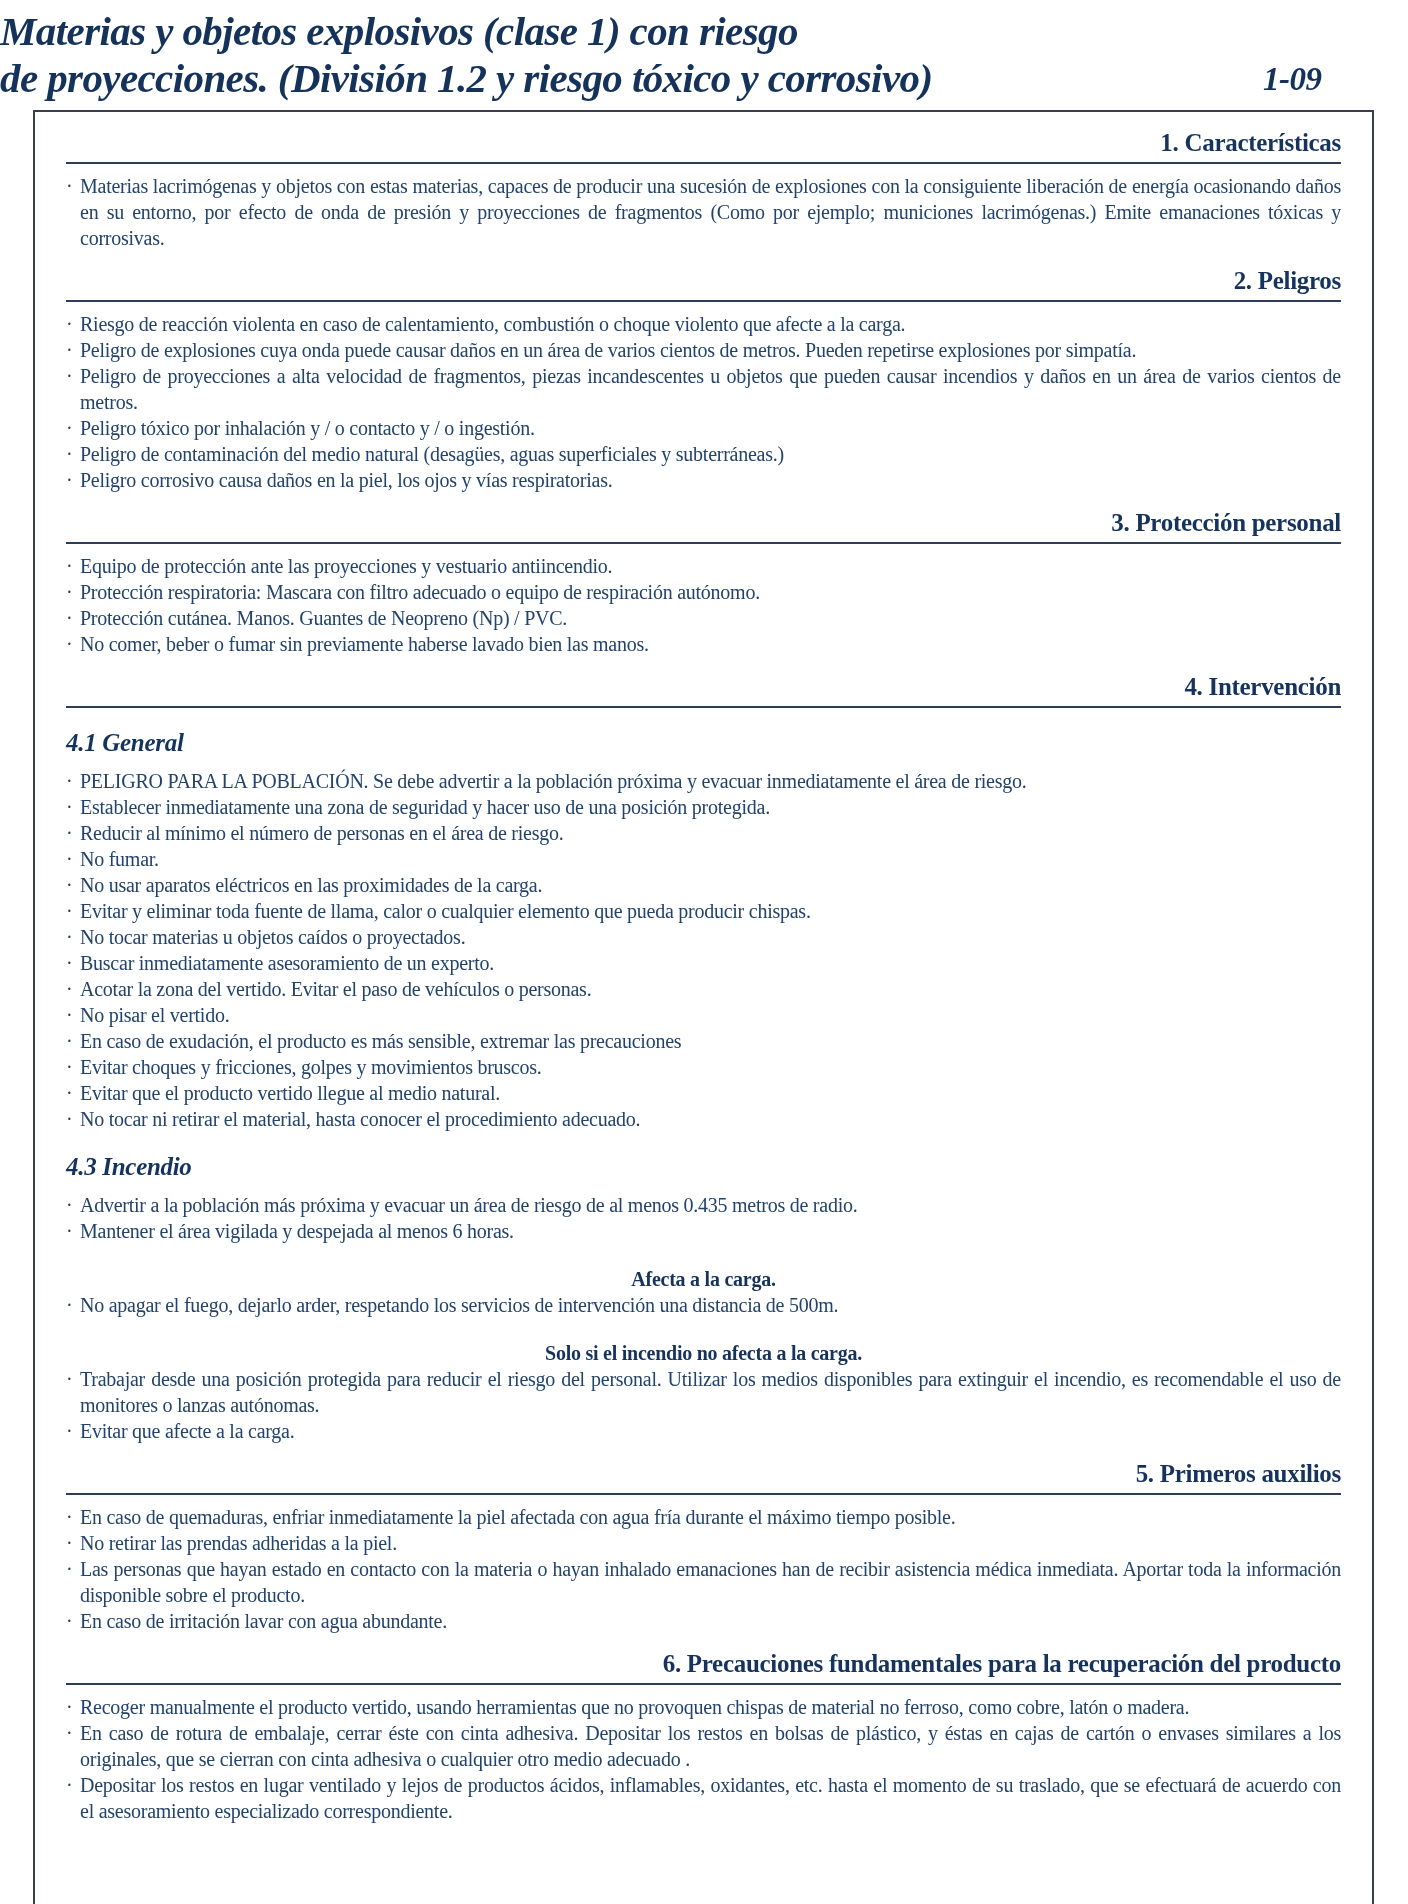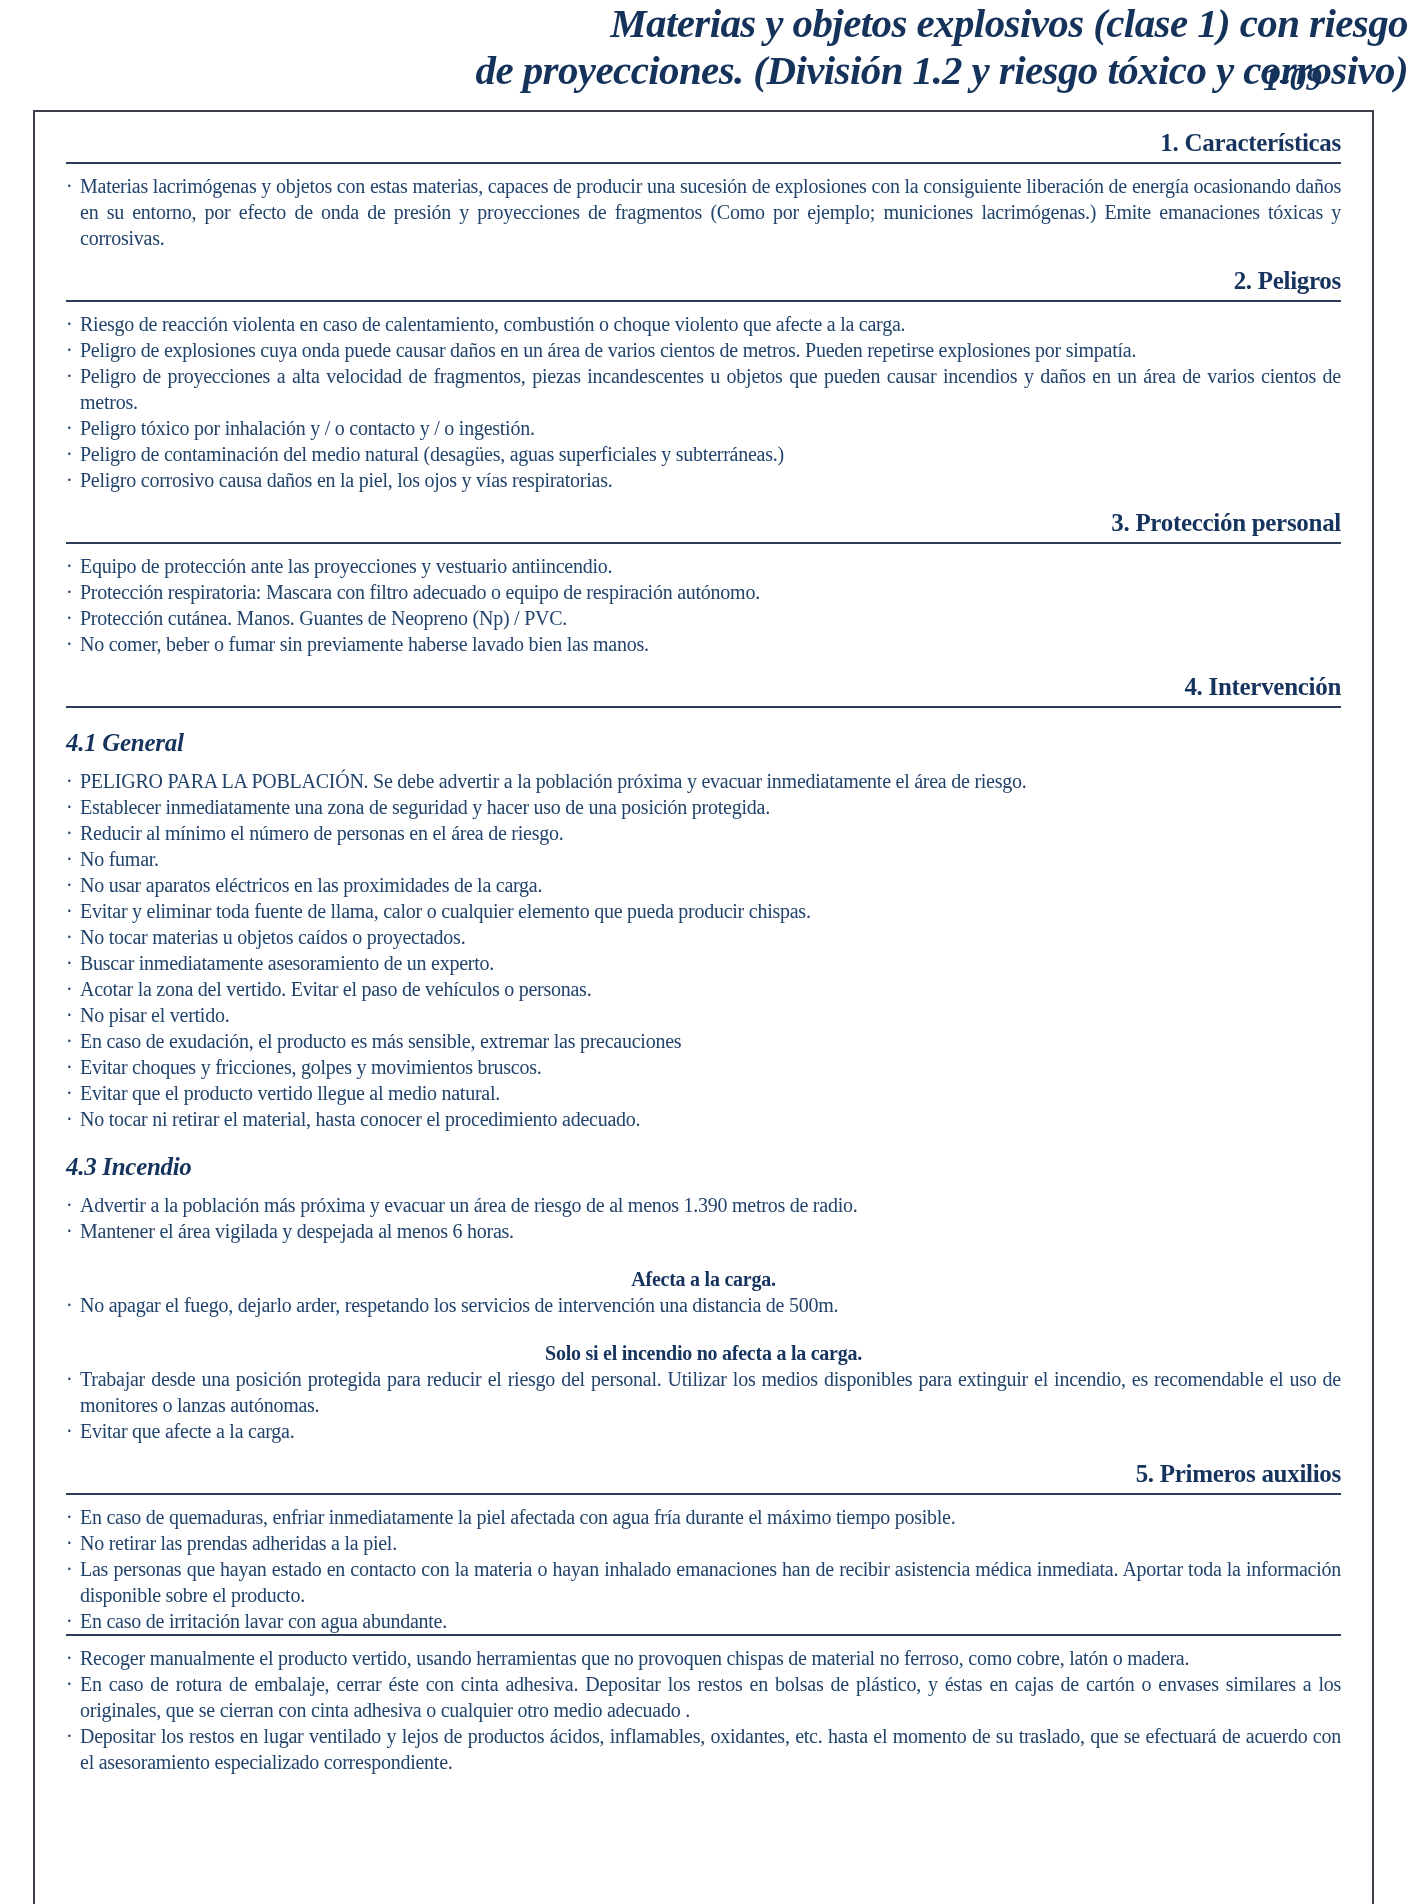--- a/index.html
+++ b/index.html
@@ -11,22 +11,22 @@
     width: 1408px;
     height: 1904px;
     position: relative;
     overflow: hidden;
     font-family: "Liberation Serif", serif;
     color: #22436b;
   }
   
   .title-block {
     position: relative;
-    padding-top: 0;
-    text-align: right;
+    padding-top: 8px;
+    text-align: left;
     color: #14325a;
     font-weight: bold;
     font-style: italic;
     font-size: 41px;
     line-height: 47px;
     letter-spacing: -0.6px;
   }
   .doc-code {
     position: absolute;
     top: 63px;
@@ -226,21 +226,21 @@
       </div>
       <div class="item">
         <span class="dot">·</span>
         <span class="text">No tocar ni retirar el material, hasta conocer el procedimiento adecuado.</span>
       </div>
     </section>
     <section class="section">
       <div class="subsection-heading">4.3 Incendio</div>
       <div class="item">
         <span class="dot">·</span>
-        <span class="text">Advertir a la población más próxima y evacuar un área de riesgo de al menos 1.390 metros de radio.</span>
+        <span class="text">Advertir a la población más próxima y evacuar un área de riesgo de al menos 0.435 metros de radio.</span>
       </div>
       <div class="item">
         <span class="dot">·</span>
         <span class="text">Mantener el área vigilada y despejada al menos 6 horas.</span>
       </div>
       <div class="item bold-note">
         <span class="text">Afecta a la carga.</span>
       </div>
       <div class="item">
         <span class="dot">·</span>
@@ -272,20 +272,21 @@
       <div class="item">
         <span class="dot">·</span>
         <span class="text">Las personas que hayan estado en contacto con la materia o hayan inhalado emanaciones han de recibir asistencia médica inmediata. Aportar toda la información disponible sobre el producto.</span>
       </div>
       <div class="item">
         <span class="dot">·</span>
         <span class="text">En caso de irritación lavar con agua abundante.</span>
       </div>
     </section>
     <section class="section">
+      <div class="section-heading">6. Precauciones fundamentales para la recuperación del producto</div>
       <div class="section-rule"></div>
       <div class="item">
         <span class="dot">·</span>
         <span class="text">Recoger manualmente el producto vertido, usando herramientas que no provoquen chispas de material no ferroso, como cobre, latón o madera.</span>
       </div>
       <div class="item">
         <span class="dot">·</span>
         <span class="text">En caso de rotura de embalaje, cerrar éste con cinta adhesiva. Depositar los restos en bolsas de plástico, y éstas en cajas de cartón o envases similares a los originales, que se cierran con cinta adhesiva o cualquier otro medio adecuado .</span>
       </div>
       <div class="item">

